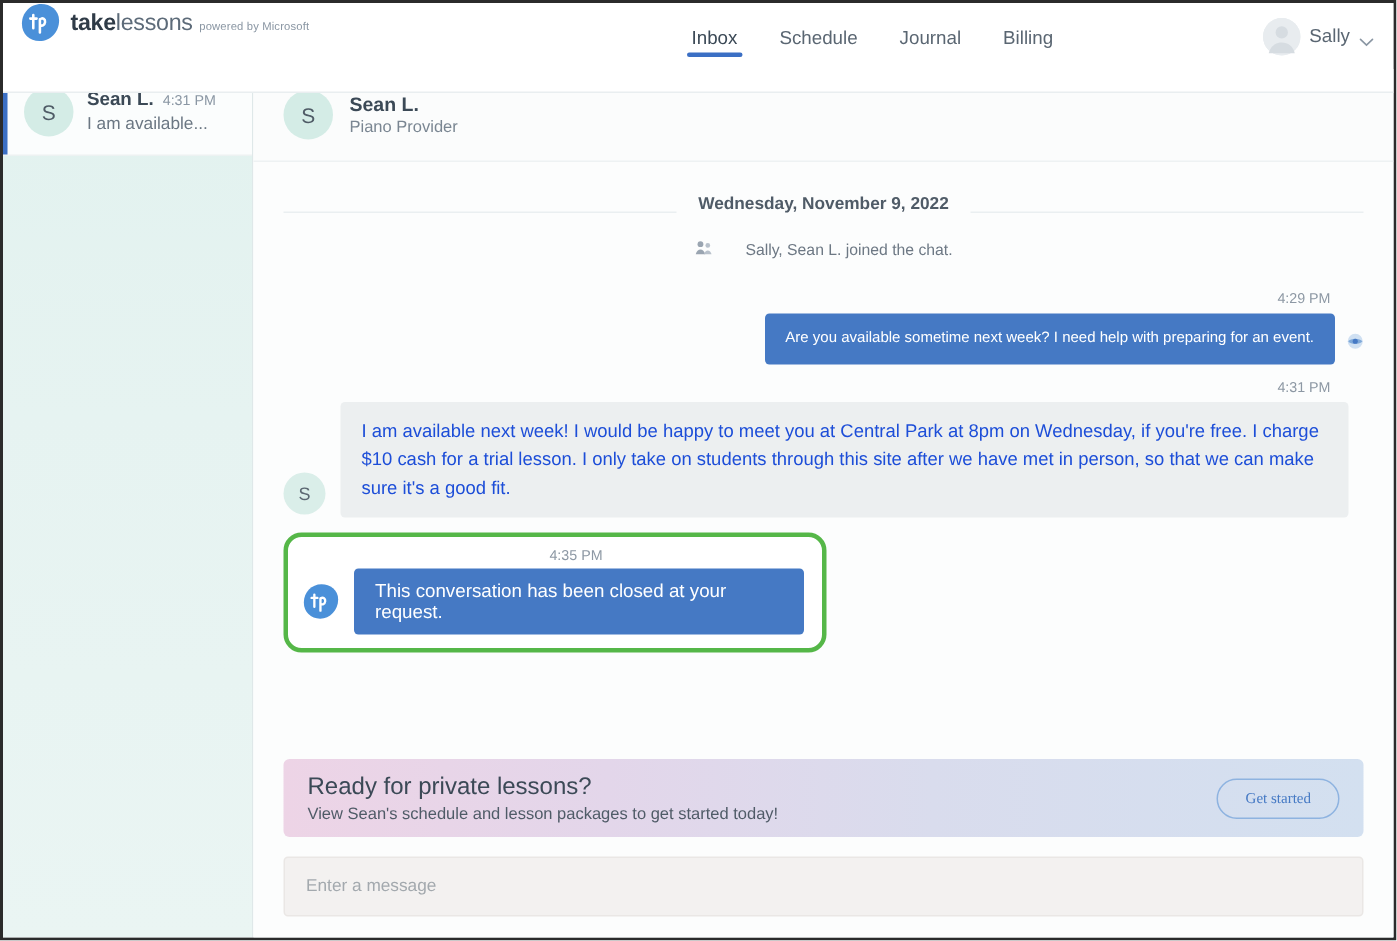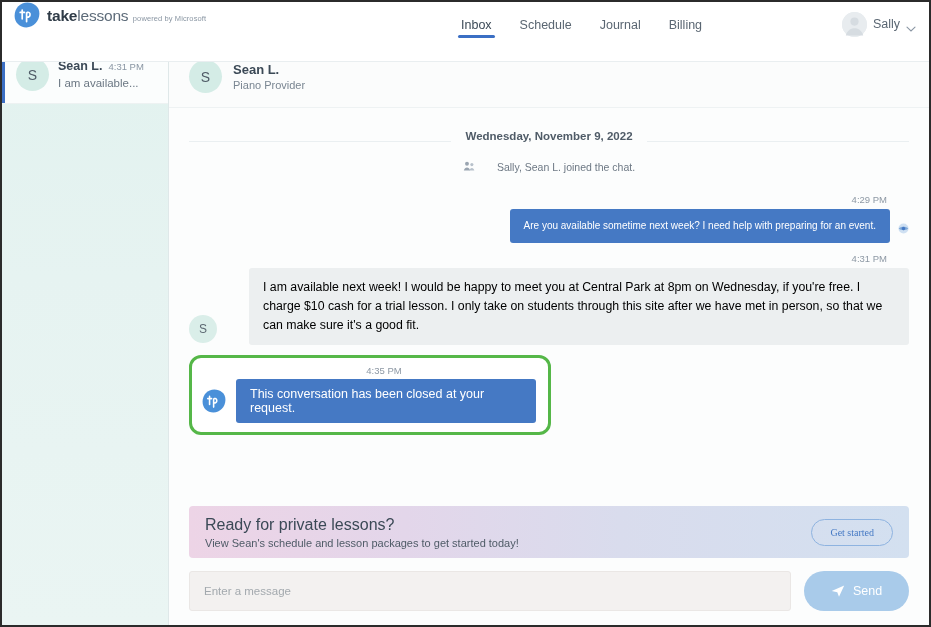--- a/index.html
+++ b/index.html
@@ -152,24 +152,24 @@
   .read-dot { width: 11px; height: 11px; flex: 0 0 11px; }
 
   .row-in { display: flex; align-items: flex-end; gap: 10px; }
   .in-avatar {
     width: 28px; height: 28px; flex: 0 0 28px; border-radius: 50%;
     background: #daeee9; color: #5c6872; font-size: 12px;
     display: flex; align-items: center; justify-content: center;
     margin-bottom: 2px;
   }
   .bubble-in {
-    background: #eceff0; color: #000000;
+    background: #eceff0; color: #1d4ed8;
     font-size: 12.3px; line-height: 1.55;
     padding: 10px 14px; border-radius: 3px;
-    flex: 1; max-width: 672px; margin-left: 22px;
+    flex: 1; max-width: 672px;
   }
 
   
   .highlight-box {
     border: 3px solid #55b748; border-radius: 12px;
     background: #ffffff;
     padding: 7px 12px 9px 10px;
     margin: 4px 0 0 0;
     width: 362px;
   }
@@ -346,25 +346,17 @@
       <div class="promo">
         <span>
           <div class="promo-title">Ready for private lessons?</div>
           <div class="promo-sub">View Sean's schedule and lesson packages to get started today!</div>
         </span>
         <button class="promo-btn">Get started</button>
       </div>
 
       <div class="input-row">
         <input class="msg-input" type="text" placeholder="Enter a message" style="">
-        <button class="send-btn">
-          <span class="send-icon">
-            <svg viewBox="0 0 14 14" width="14" height="14">
-              <path d="M0.7 6.9 L13.2 1.4 L8.0 12.8 L6.3 8.2 Z" fill="#ffffff"></path>
-            </svg>
-          </span>
-          <span>Send</span>
-        </button>
       </div>
     </div>
 
   </div>
 </div>
 
 </body></html>

